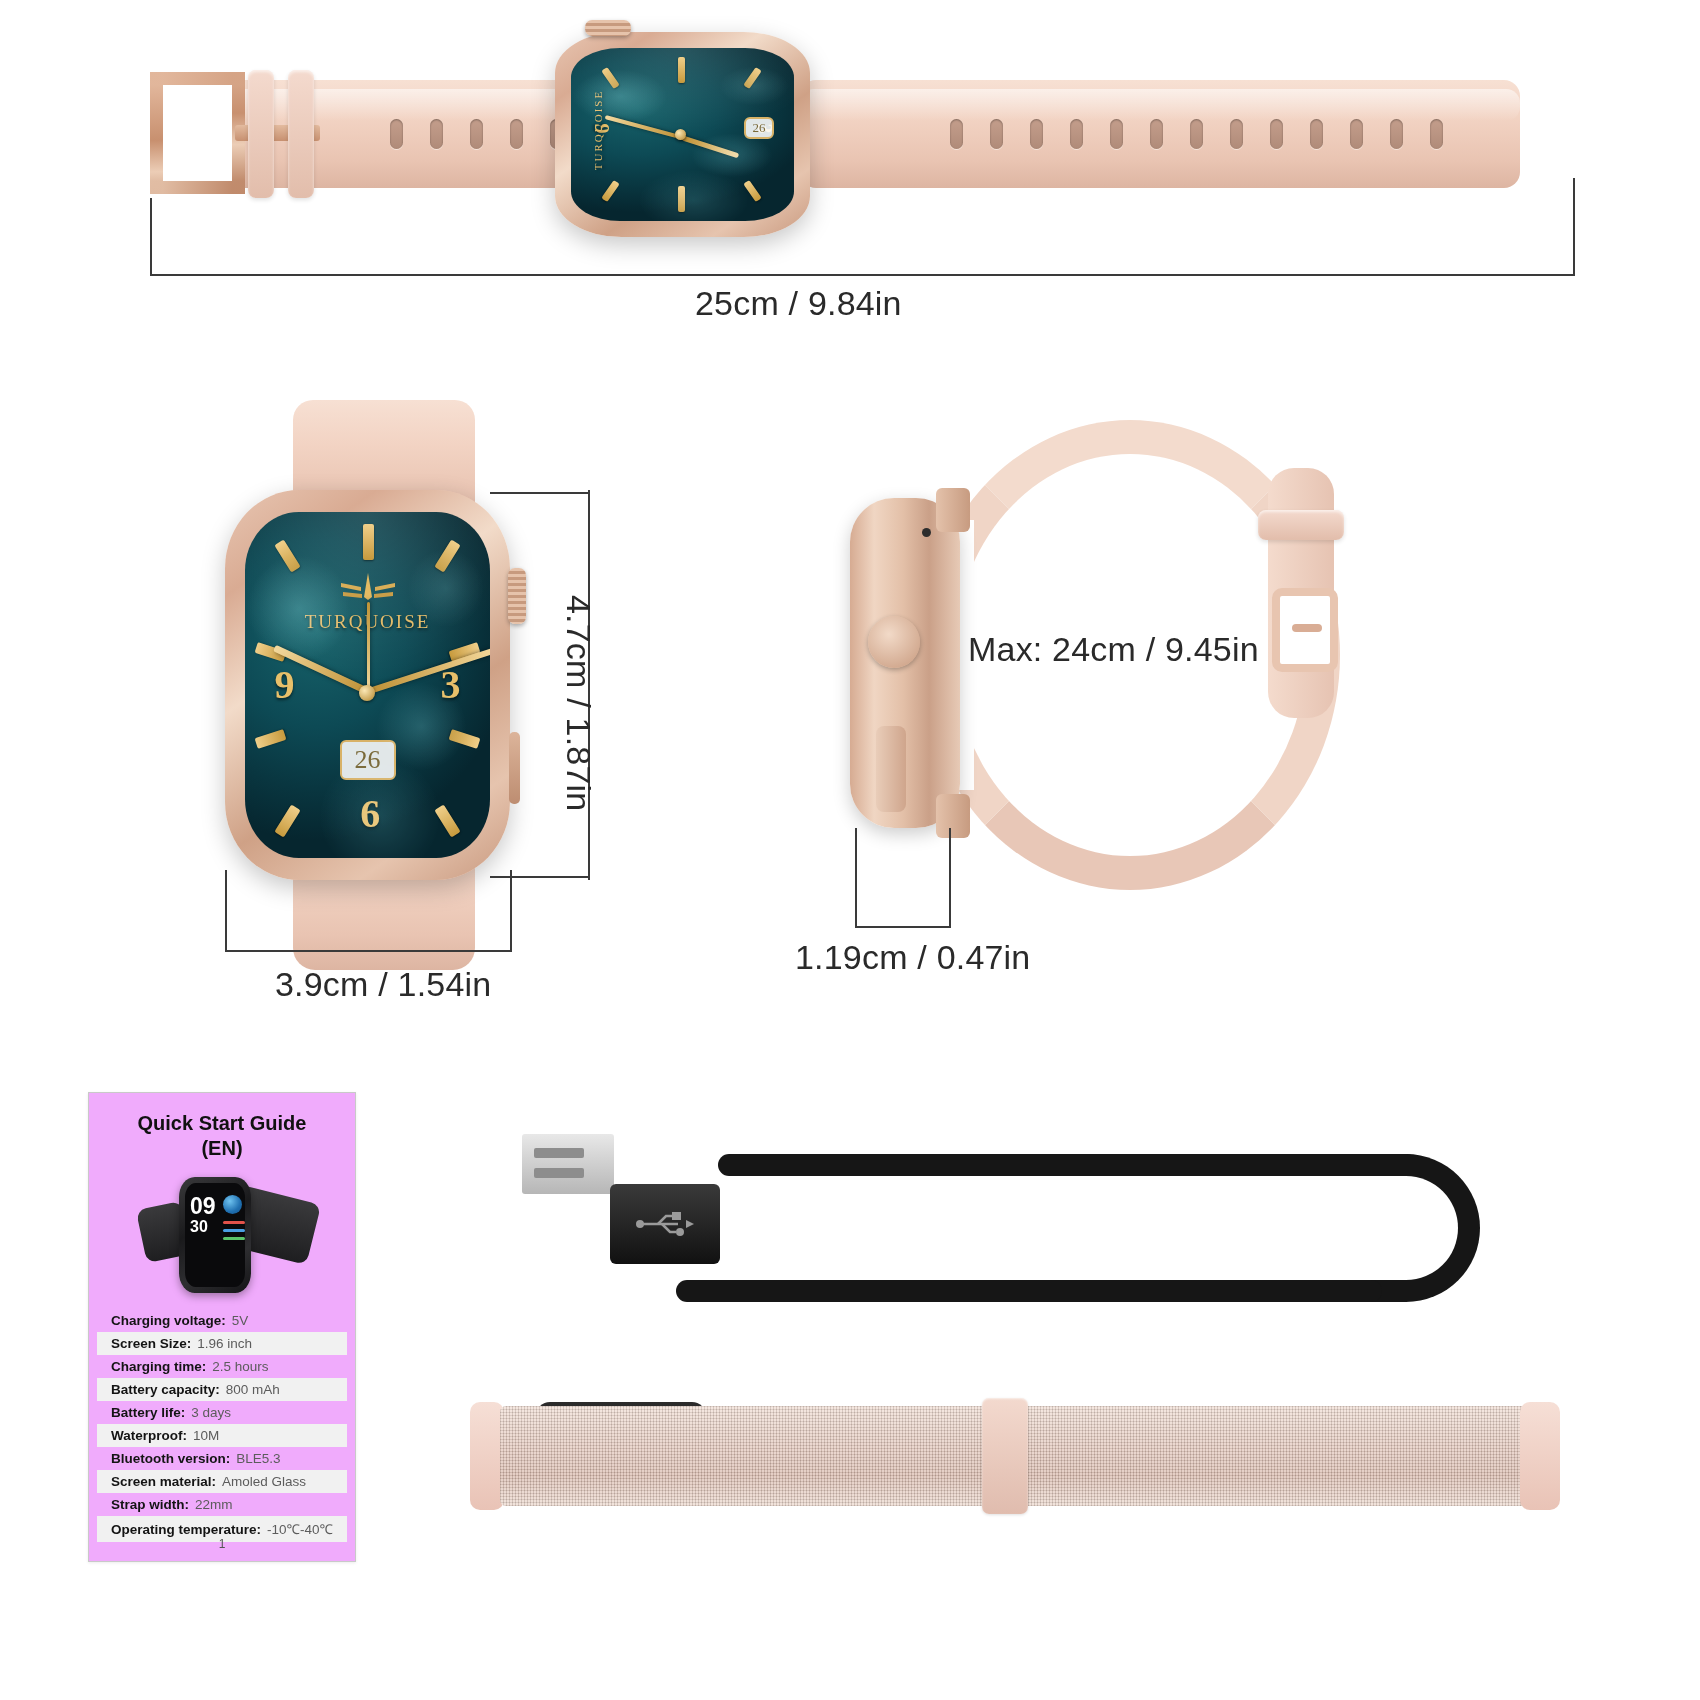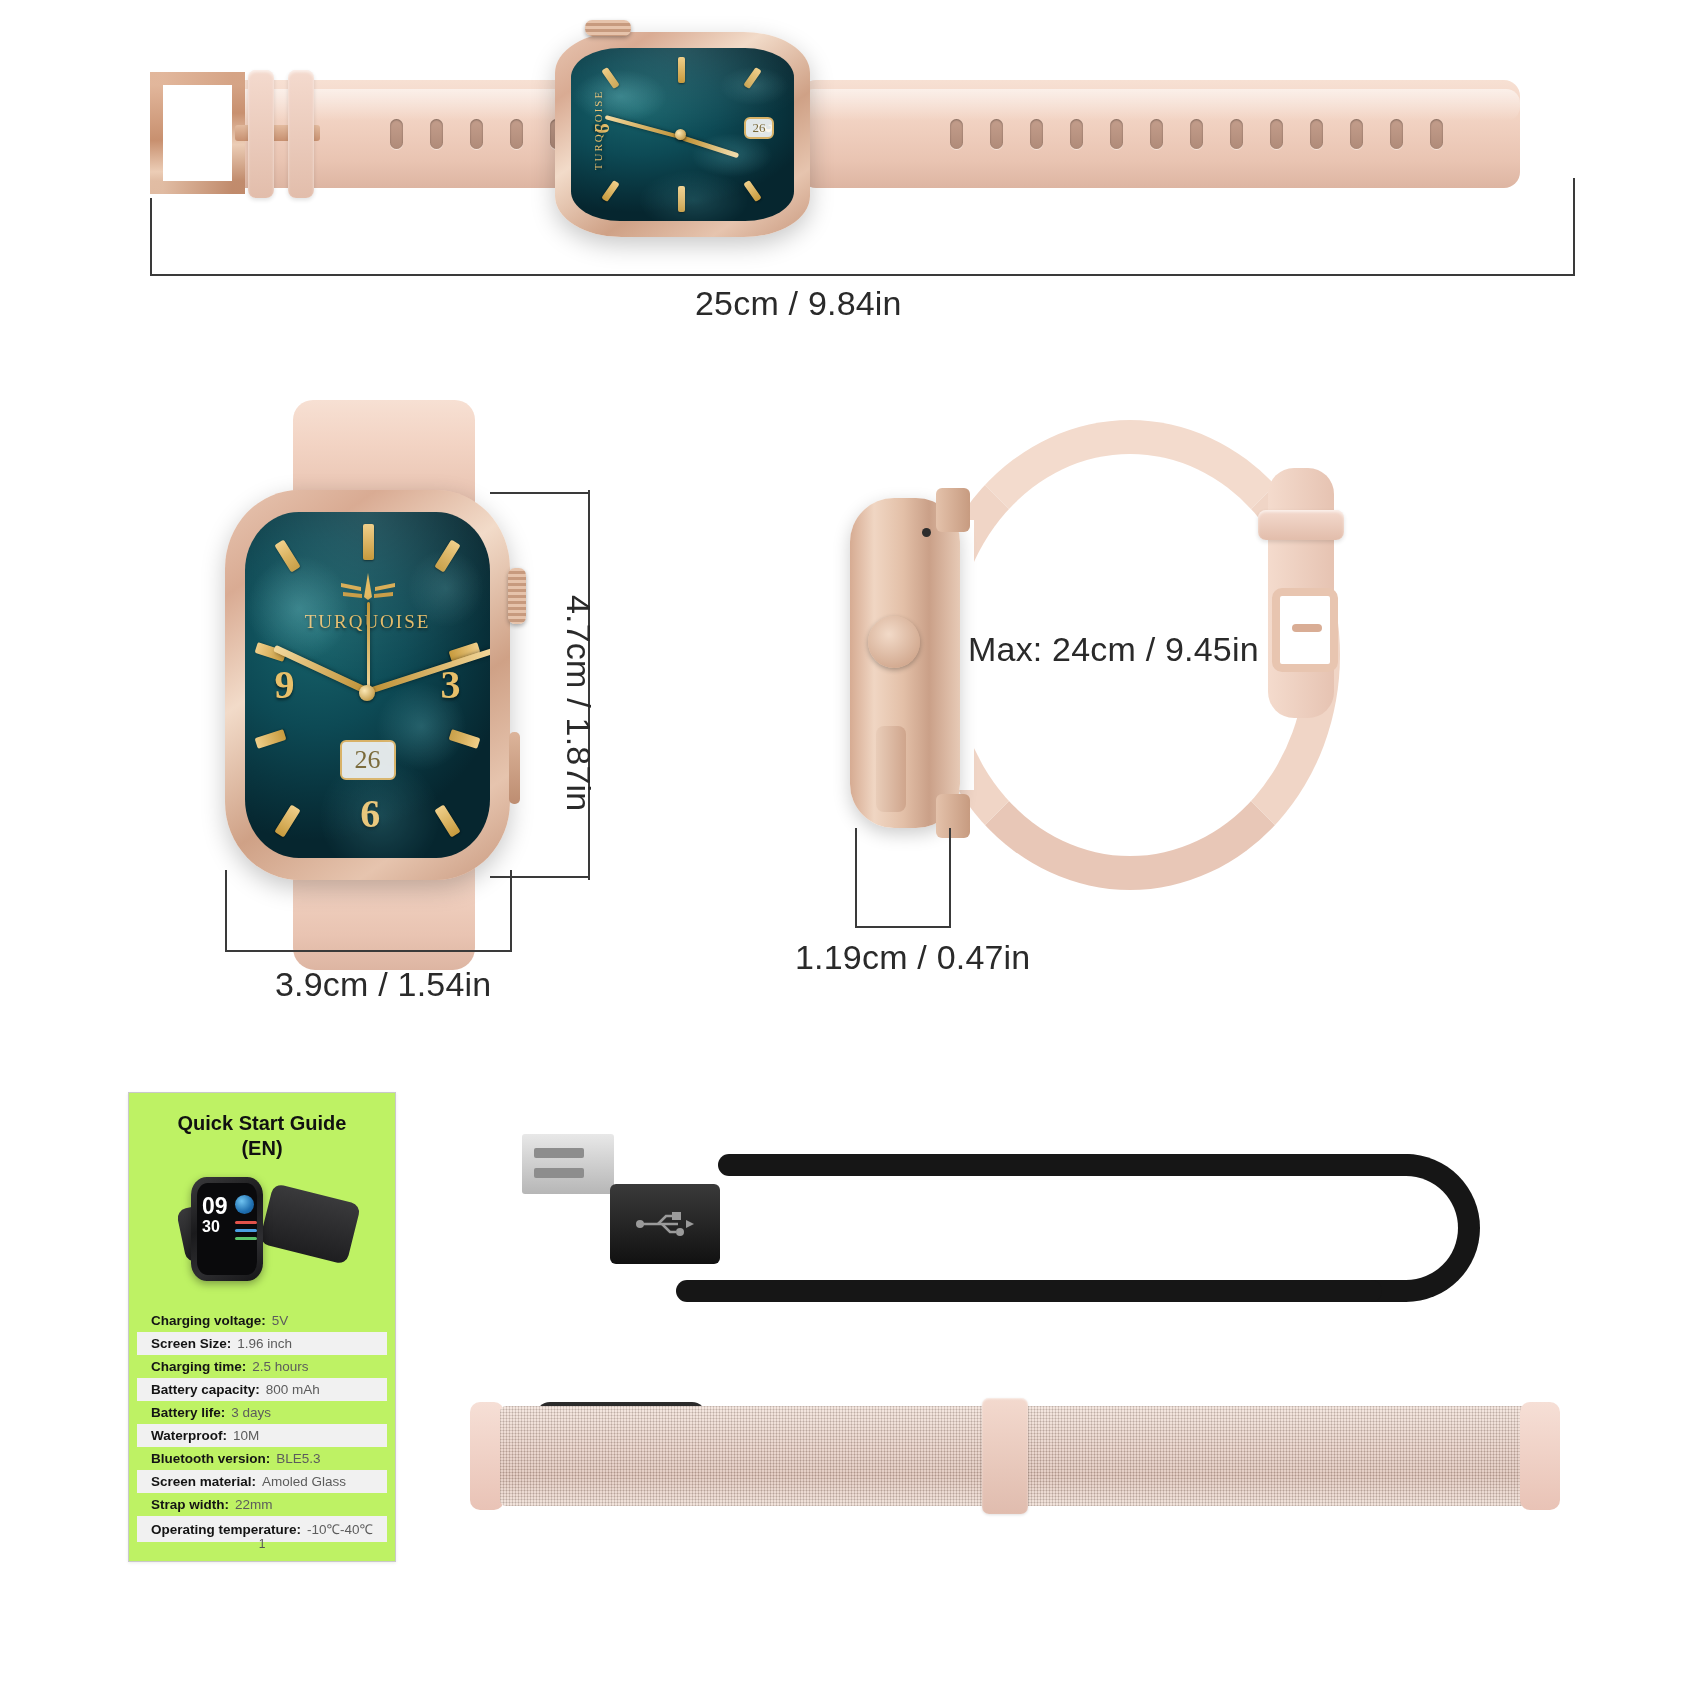--- a/index.html
+++ b/index.html
@@ -161,24 +161,23 @@
   }
   .loop-band {
     position:absolute;
     border: 34px solid #f0d5c6;
     border-radius: 50%;
     background: transparent;
   }
 
   
   .guide-card {
-    background:#bef264;
+    background:#f0abfc;
     border:1px solid #c9c9c9;
     box-shadow: 0 1px 3px rgba(0,0,0,.08);
-    margin-left: 40px;
   }
   .guide-title {
     text-align:center;
     font-weight:700;
     color:#111;
     line-height:1.25;
   }
   .spec-row {
     display:flex;
     align-items:center;
@@ -440,21 +439,21 @@
 
   <div class="guide-card abs" style="left:88px; top:1092px; width:268px; height:470px;">
     <div class="guide-title" style="margin-top:18px; font-size:20px;">
       <div>Quick Start Guide</div>
       <div>(EN)</div>
     </div>
 
     <div class="abs" style="left:48px; top:78px; width:180px; height:130px;">
       <div class="thumb-band" style="left:88px; top:22px; width:90px; height:62px; transform:rotate(14deg);"></div>
       <div class="thumb-band" style="left:4px; top:34px; width:46px; height:54px; transform:rotate(-12deg);"></div>
-      <div class="thumb-case" style="left:14px; top:6px; width:72px; height:104px;text-decoration:underline;">
+      <div class="thumb-case" style="left:42px; top:6px; width:72px; height:116px;text-decoration:underline;">
         <div class="thumb-screen" style="left:6px; top:6px; right:6px; bottom:6px;">
           <div class="thumb-time" style="left:5px; top:13px; font-size:23px;">09</div>
           <div class="thumb-time" style="left:5px; top:37px; font-size:16px;">30</div>
           <div class="abs" style="left:38px; top:12px; width:19px; height:19px; border-radius:50%;
                       background:radial-gradient(circle at 35% 32%, #6fc3f0, #1f6fb0 60%, #14528a);"></div>
           <div class="abs" style="left:38px; top:38px; width:22px; height:3px; background:#e2524a; border-radius:2px;"></div>
           <div class="abs" style="left:38px; top:46px; width:22px; height:3px; background:#4a9fe2; border-radius:2px;"></div>
           <div class="abs" style="left:38px; top:54px; width:22px; height:3px; background:#5bc46a; border-radius:2px;"></div>
         </div>
       </div>

